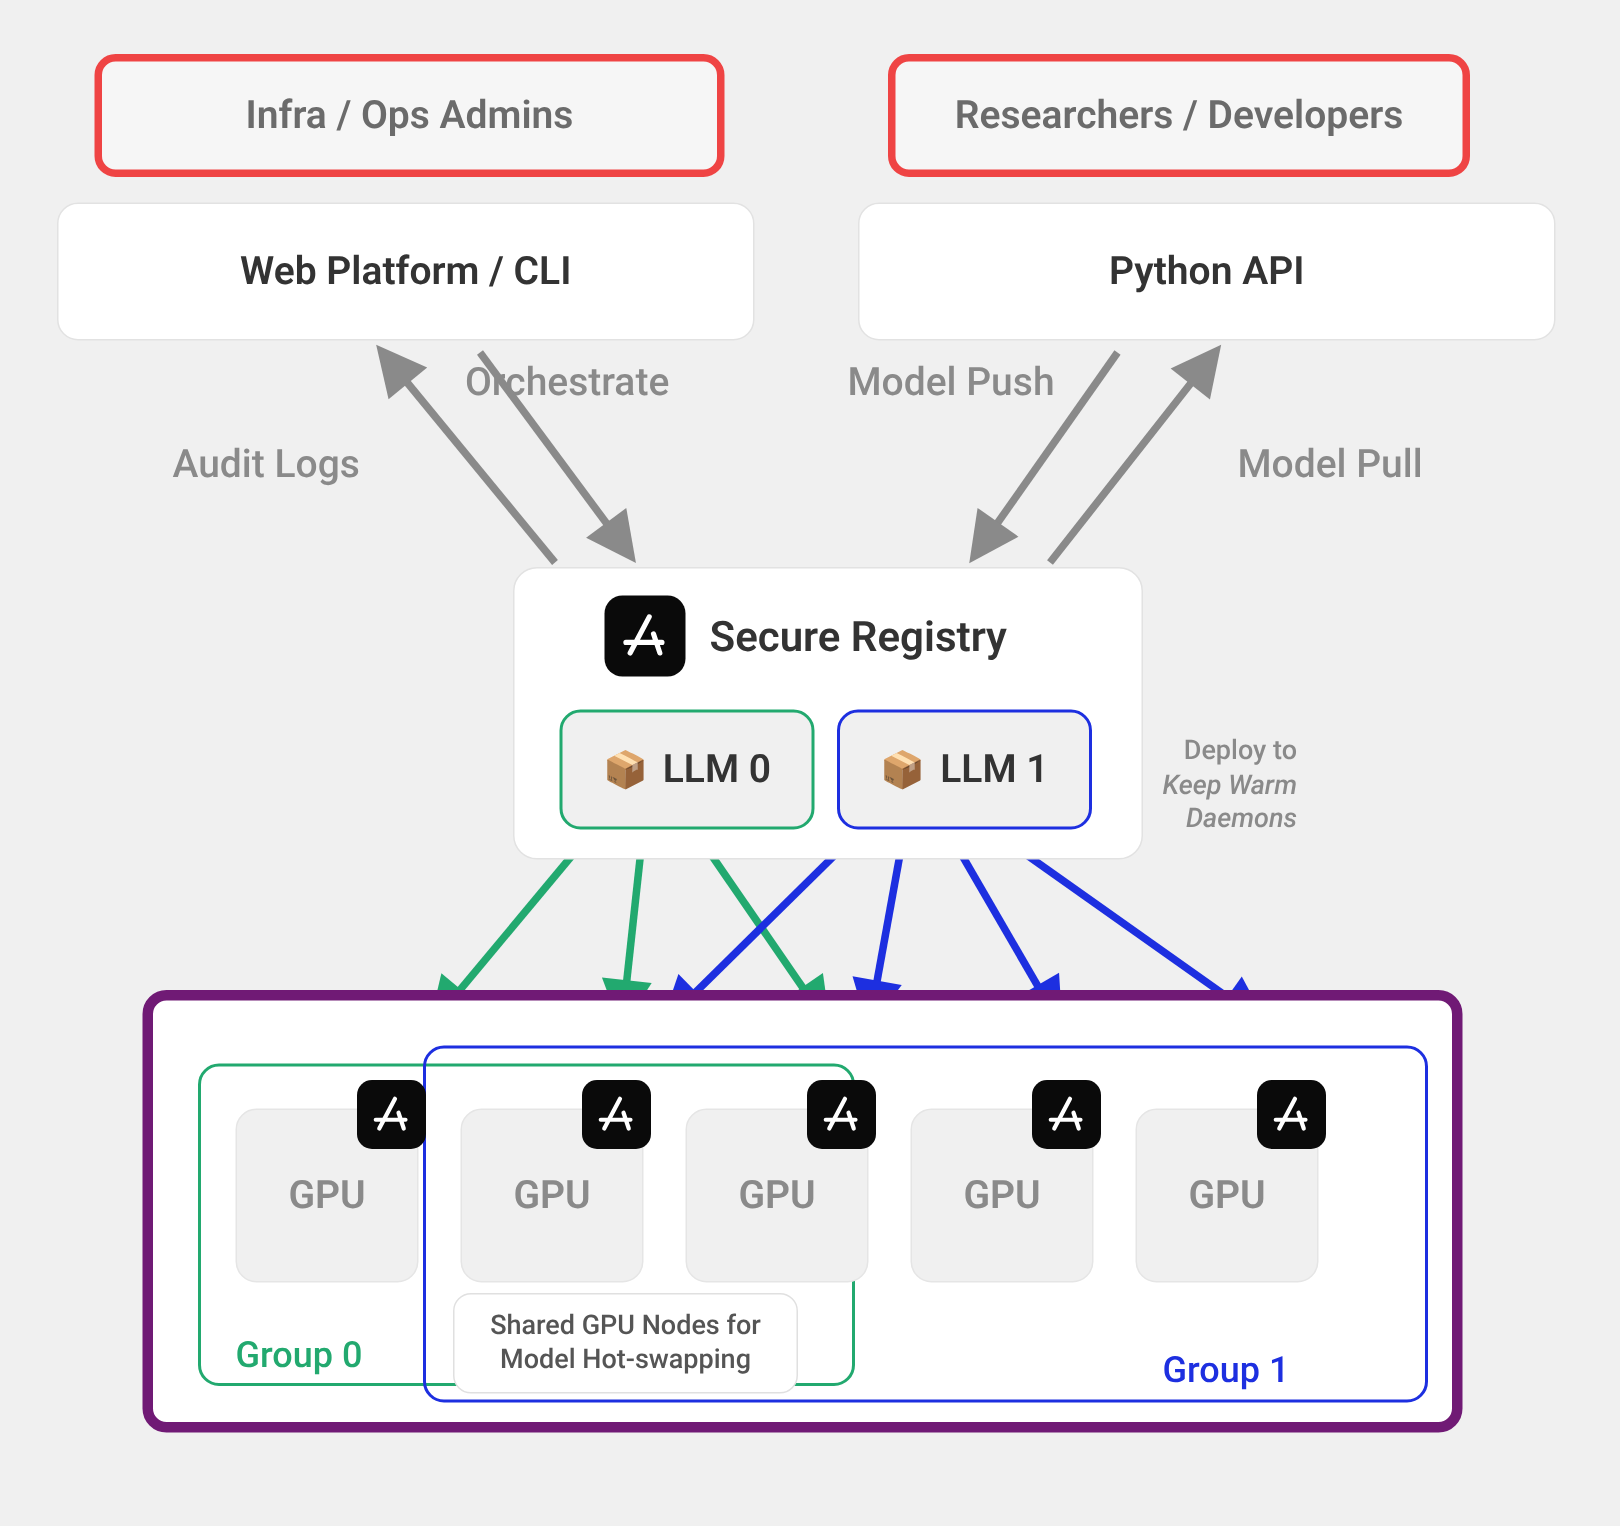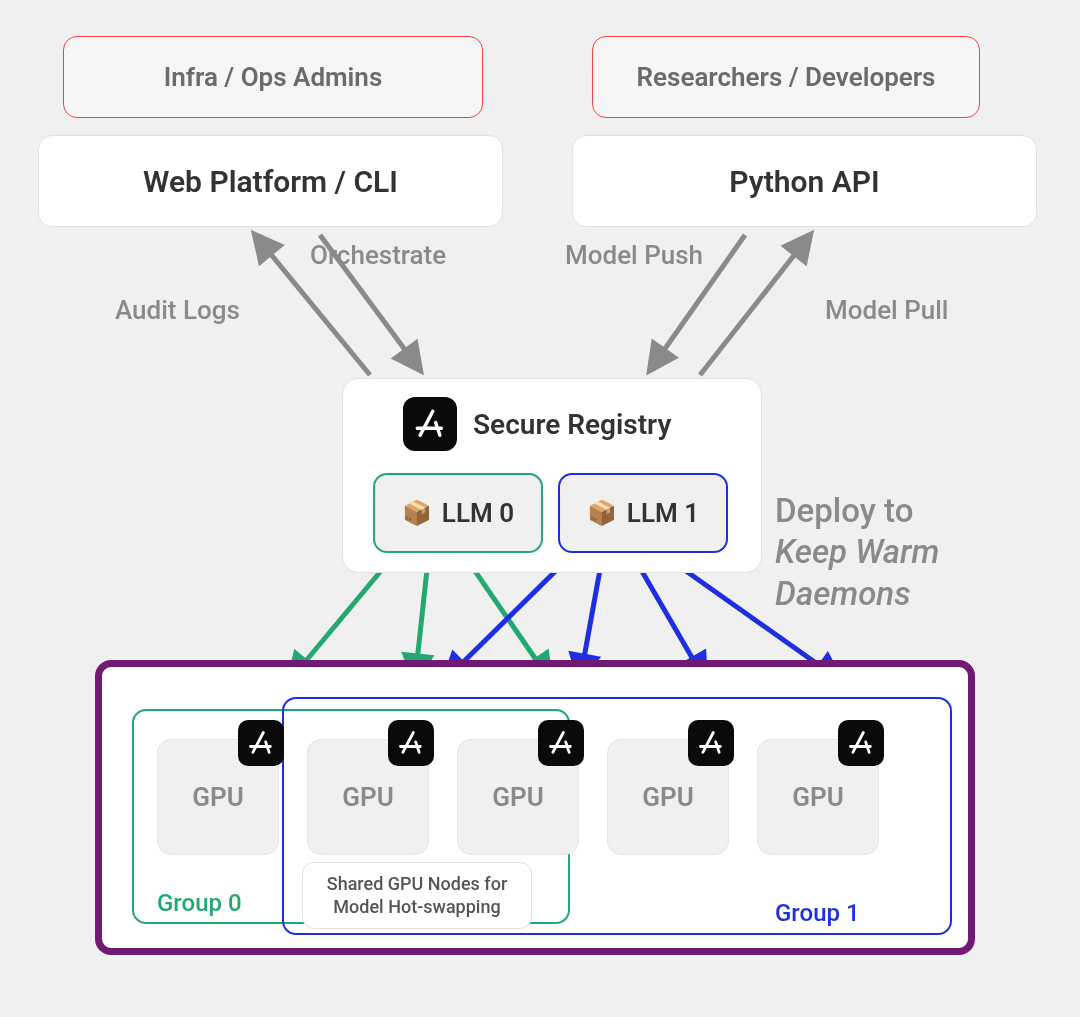--- a/index.html
+++ b/index.html
@@ -14,30 +14,30 @@
   .box {
     position: absolute;
     border-radius: 14px;
     display: flex;
     align-items: center;
     justify-content: center;
     font-weight: 600;
   }
   .role-box {
     background: #f6f6f6;
-    border: 1px solid #ef4444;
+    border: 5px solid #ef4444;
     color: #6b6b6b;
     font-size: 26px;
     height: 82px;
   }
   .interface-box {
     background: #fff;
     border: 1px solid #e2e2e2;
     color: #333;
-    font-size: 30px;
+    font-size: 26px;
     height: 92px;
     align-items: center;
   }
   .registry-container {
     position: absolute;
     background: #fff;
     border: 1px solid #e2e2e2;
     border-radius: 16px;
   }
   .registry-header {
@@ -133,24 +133,25 @@
     line-height: 1.25;
   }
   .edge-label {
     position: absolute;
     font-size: 26px;
     font-weight: 500;
     color: #8a8a8a;
   }
   .deploy-label {
     position: absolute;
-    font-size: 33px;
+    font-size: 18px;
     font-weight: 500;
     color: #8a8a8a;
     line-height: 1.25;
+    text-align: right;
   }
   .deploy-label em { font-style: italic; }
   svg.arrows {
     position: absolute;
     top: 0; left: 0;
     width: 1080px;
     height: 1017px;
     pointer-events: none;
   }
 </style>

